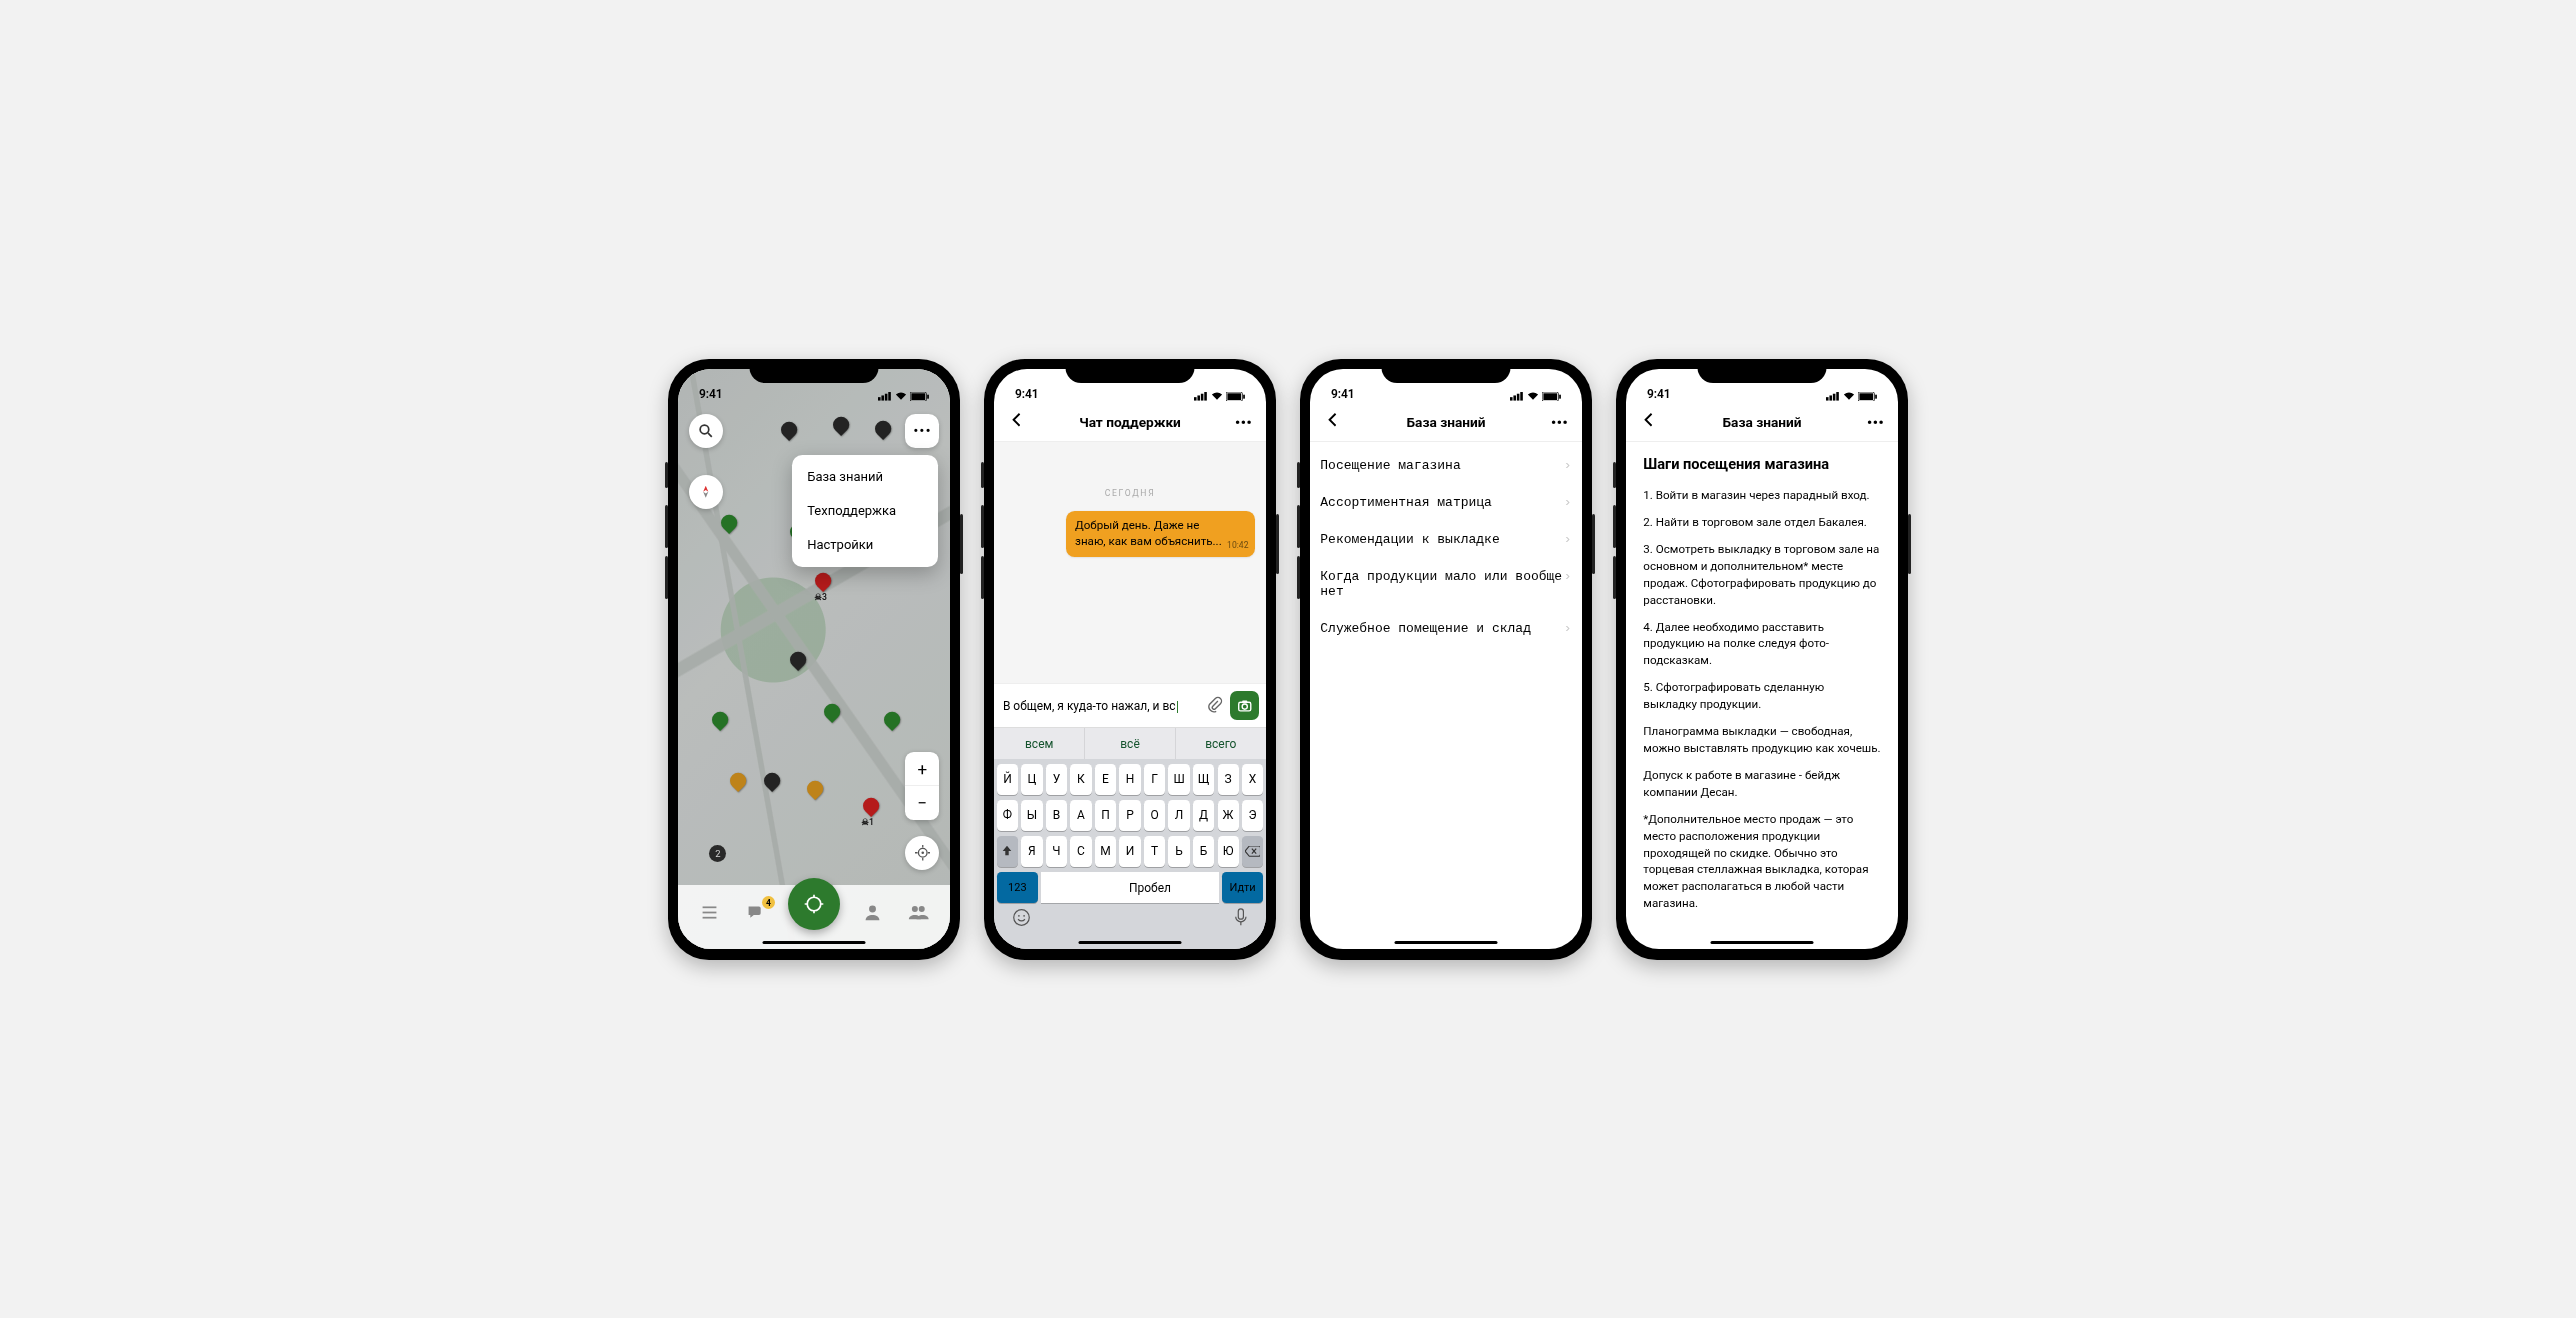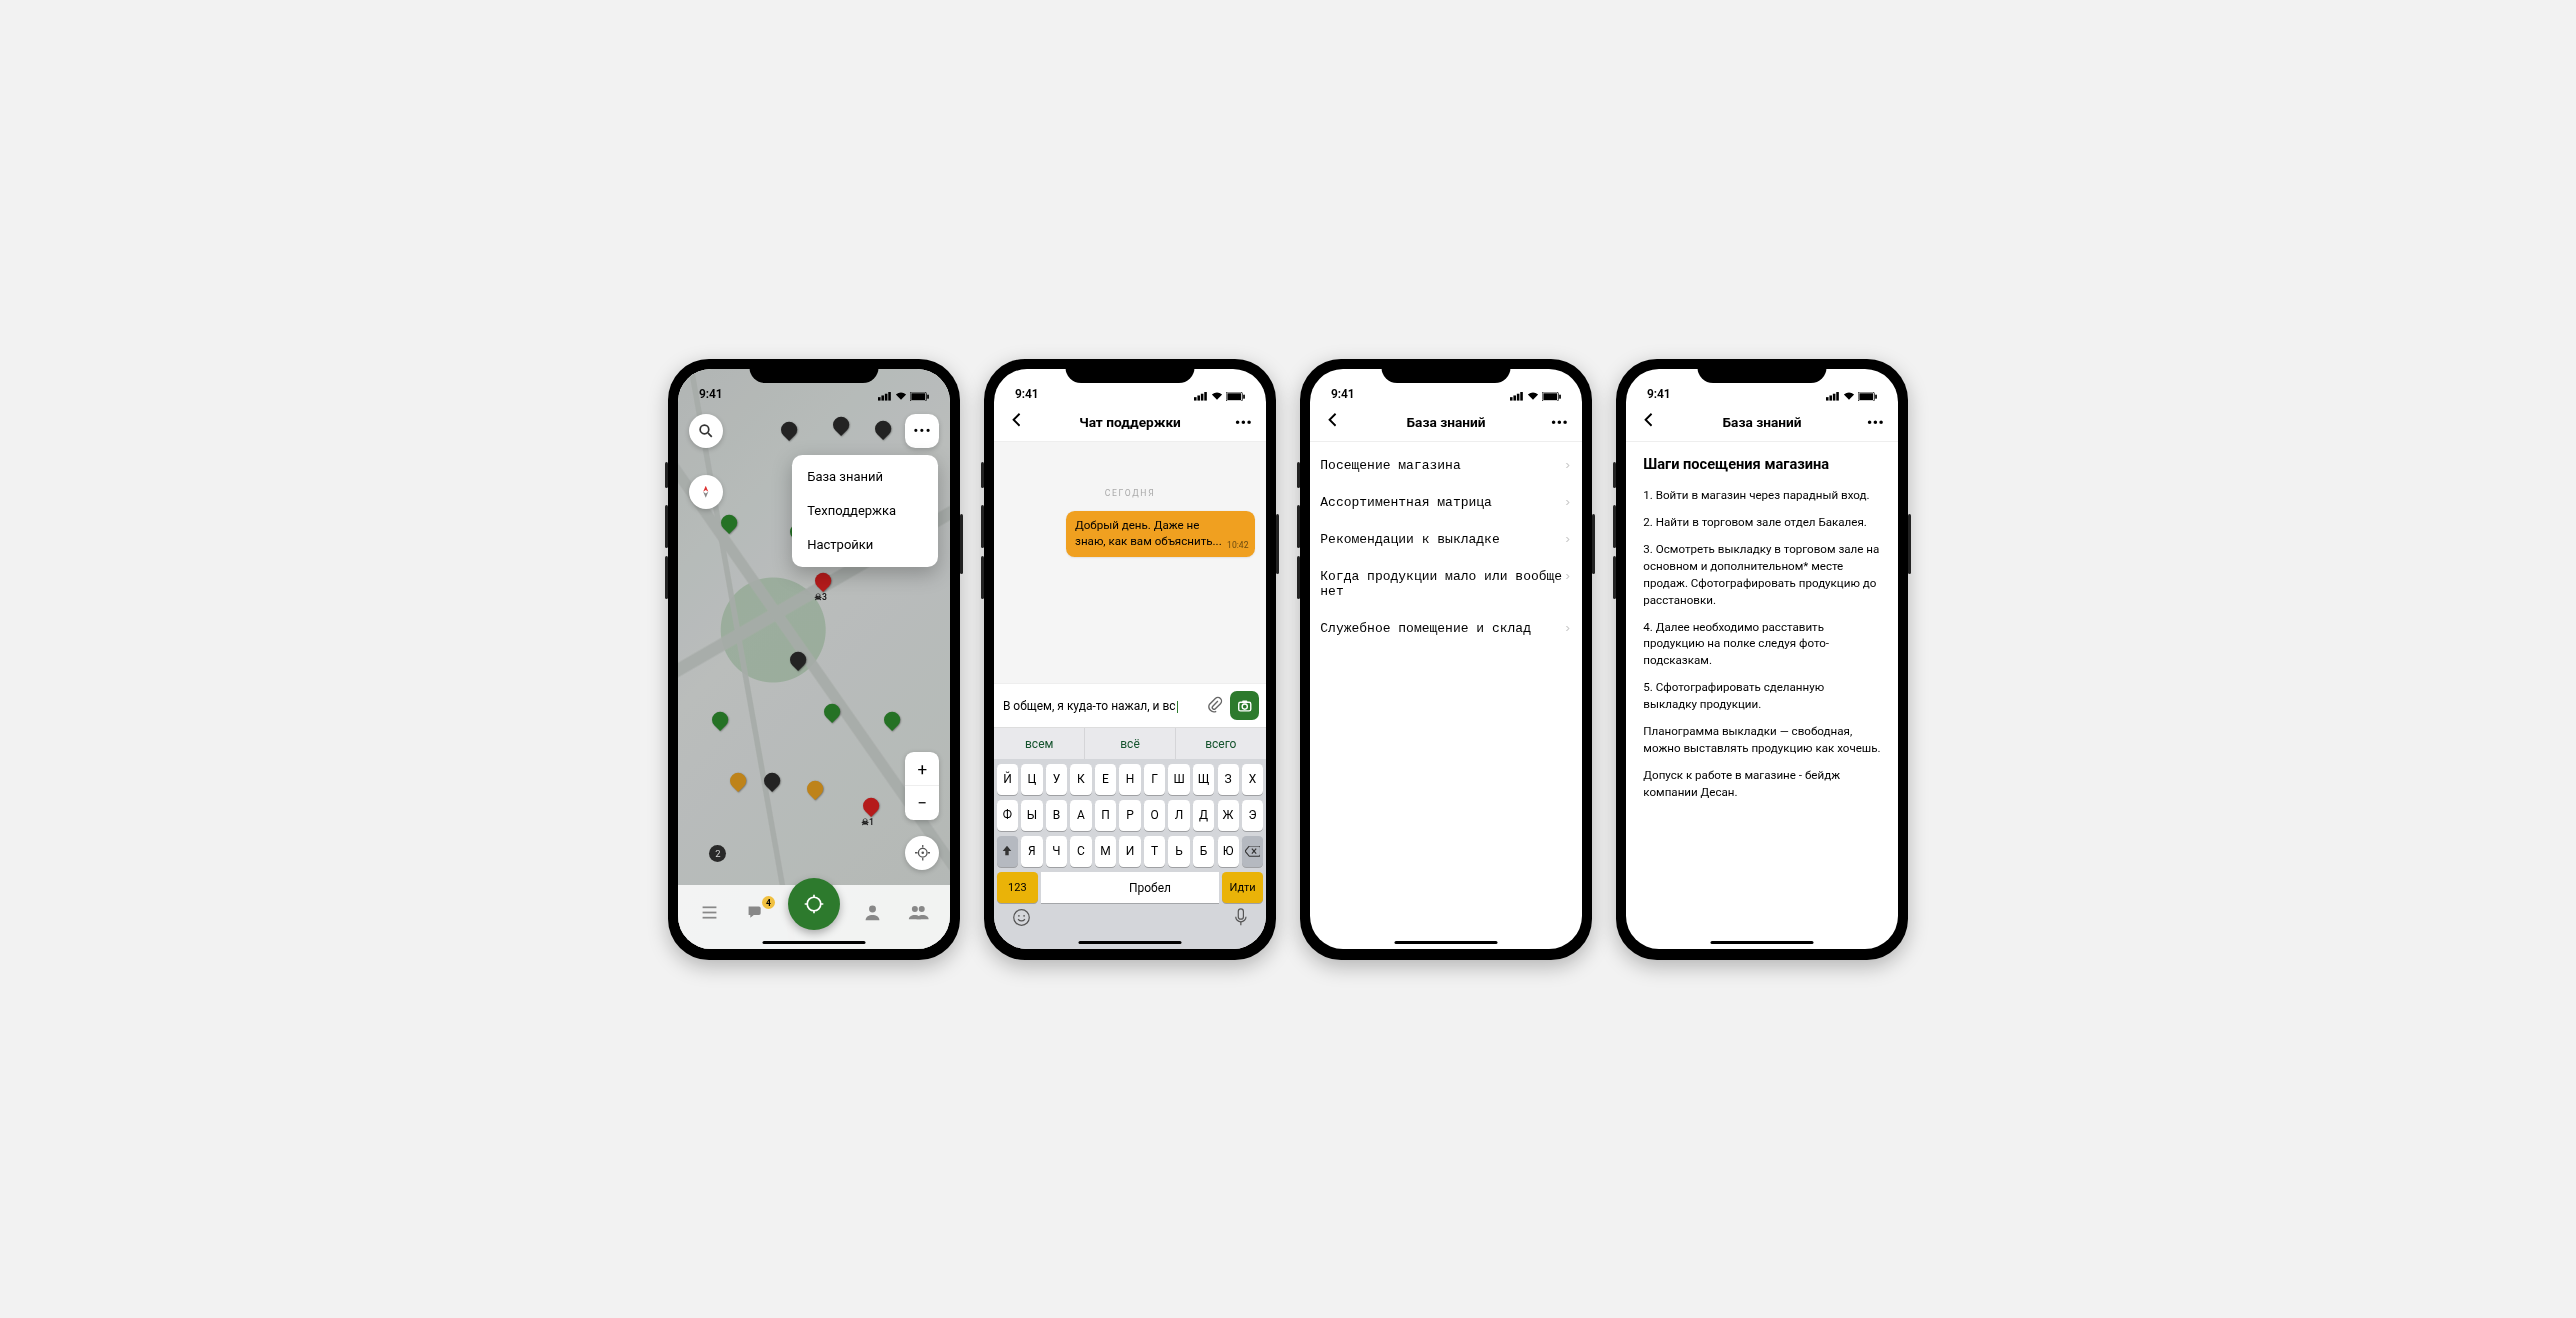--- a/index.html
+++ b/index.html
@@ -151,21 +151,21 @@
   .cam{width:29px; height:29px; border-radius:6.9px; background:#2d7a2d; display:flex; align-items:center; justify-content:center; color:#fff;}
   .kb-sugg{display:flex; background:#e9e9ec; border-top:0.9px solid #ddd;}
   .kb-sugg div{flex:1; text-align:center; padding:8.6px 0; font-size:12px; color:#14532d; border-right:0.9px solid #d5d5d8;}
   .kb-sugg div:last-child{border:none;}
   .kb{background:#d4d6da; padding:4.3px 2.6px 6.9px;}
   .kb-row{display:flex; gap:3.4px; margin-bottom:5.2px; justify-content:center;}
   .key{background:#fff; border-radius:4.3px; flex:1; max-width:26px; height:31px; display:flex; align-items:center; justify-content:center; font-size:12px; box-shadow:0 0.9px 0 rgba(0,0,0,.25);}
   .key.fn{background:#b5b9c0; max-width:31px;}
   .kb-bottom{display:flex; gap:3.4px;}
   .kb-bottom .sp{flex:1; background:#fff; border-radius:0; height:31px; display:flex; align-items:center; justify-content:center; font-size:12px; box-shadow:0 0.9px 0 rgba(0,0,0,.25);padding-left:40px;}
-  .kb-bottom .fn2{width:41px; background:#eab308; border-radius:4.3px; height:31px; display:flex; align-items:center; justify-content:center; font-size:11px; box-shadow:0 0.9px 0 rgba(0,0,0,.25);}
+  .kb-bottom .fn2{width:41px; background:#0369a1; border-radius:4.3px; height:31px; display:flex; align-items:center; justify-content:center; font-size:11px; box-shadow:0 0.9px 0 rgba(0,0,0,.25);}
   .kb-tools{display:flex; justify-content:space-between; padding:5.2px 15.5px 12px; color:#555;}
   
   .list{padding:5.2px 0;}
   .list-item{display:flex; justify-content:space-between; align-items:flex-start; padding:11px 10px; font-size:13px;font-family:Liberation Mono, monospace;}
   .chev{color:#ccc; font-size:13.7px;}
   .article{padding:12px 17px 26px; font-size:11.6px; line-height:1.45; overflow:auto;}
   .article h3{font-size:14.6px; font-weight:700; margin-bottom:12px;}
   .article p{margin-bottom:10.3px;}
   .caret{display:inline-block; width:0.9px; height:12px; background:#2d7a2d; vertical-align:middle; margin-left:0.9px;}
 </style>
@@ -529,17 +529,18 @@
     </div>
     <div class="article">
       <h3>Шаги посещения магазина</h3>
       <p>1. Войти в магазин через парадный вход.</p>
       <p>2. Найти в торговом зале отдел Бакалея.</p>
       <p>3. Осмотреть выкладку в торговом зале на основном и дополнительном* месте продаж. Сфотографировать продукцию до расстановки.</p>
       <p>4. Далее необходимо расставить продукцию на полке следуя фото-подсказкам.</p>
       <p>5. Сфотографировать сделанную выкладку продукции.</p>
       <p>Планограмма выкладки — свободная, можно выставлять продукцию как хочешь.</p>
       <p>Допуск к работе в магазине - бейдж компании Десан.</p>
+      <p>*Дополнительное место продаж — это место расположения продукции проходящей по скидке. Обычно это торцевая стеллажная выкладка, которая может располагаться в любой части магазина.</p>
     </div>
     <div class="home-ind"></div>
   </div>
 </div>
 
 
 </body></html>

